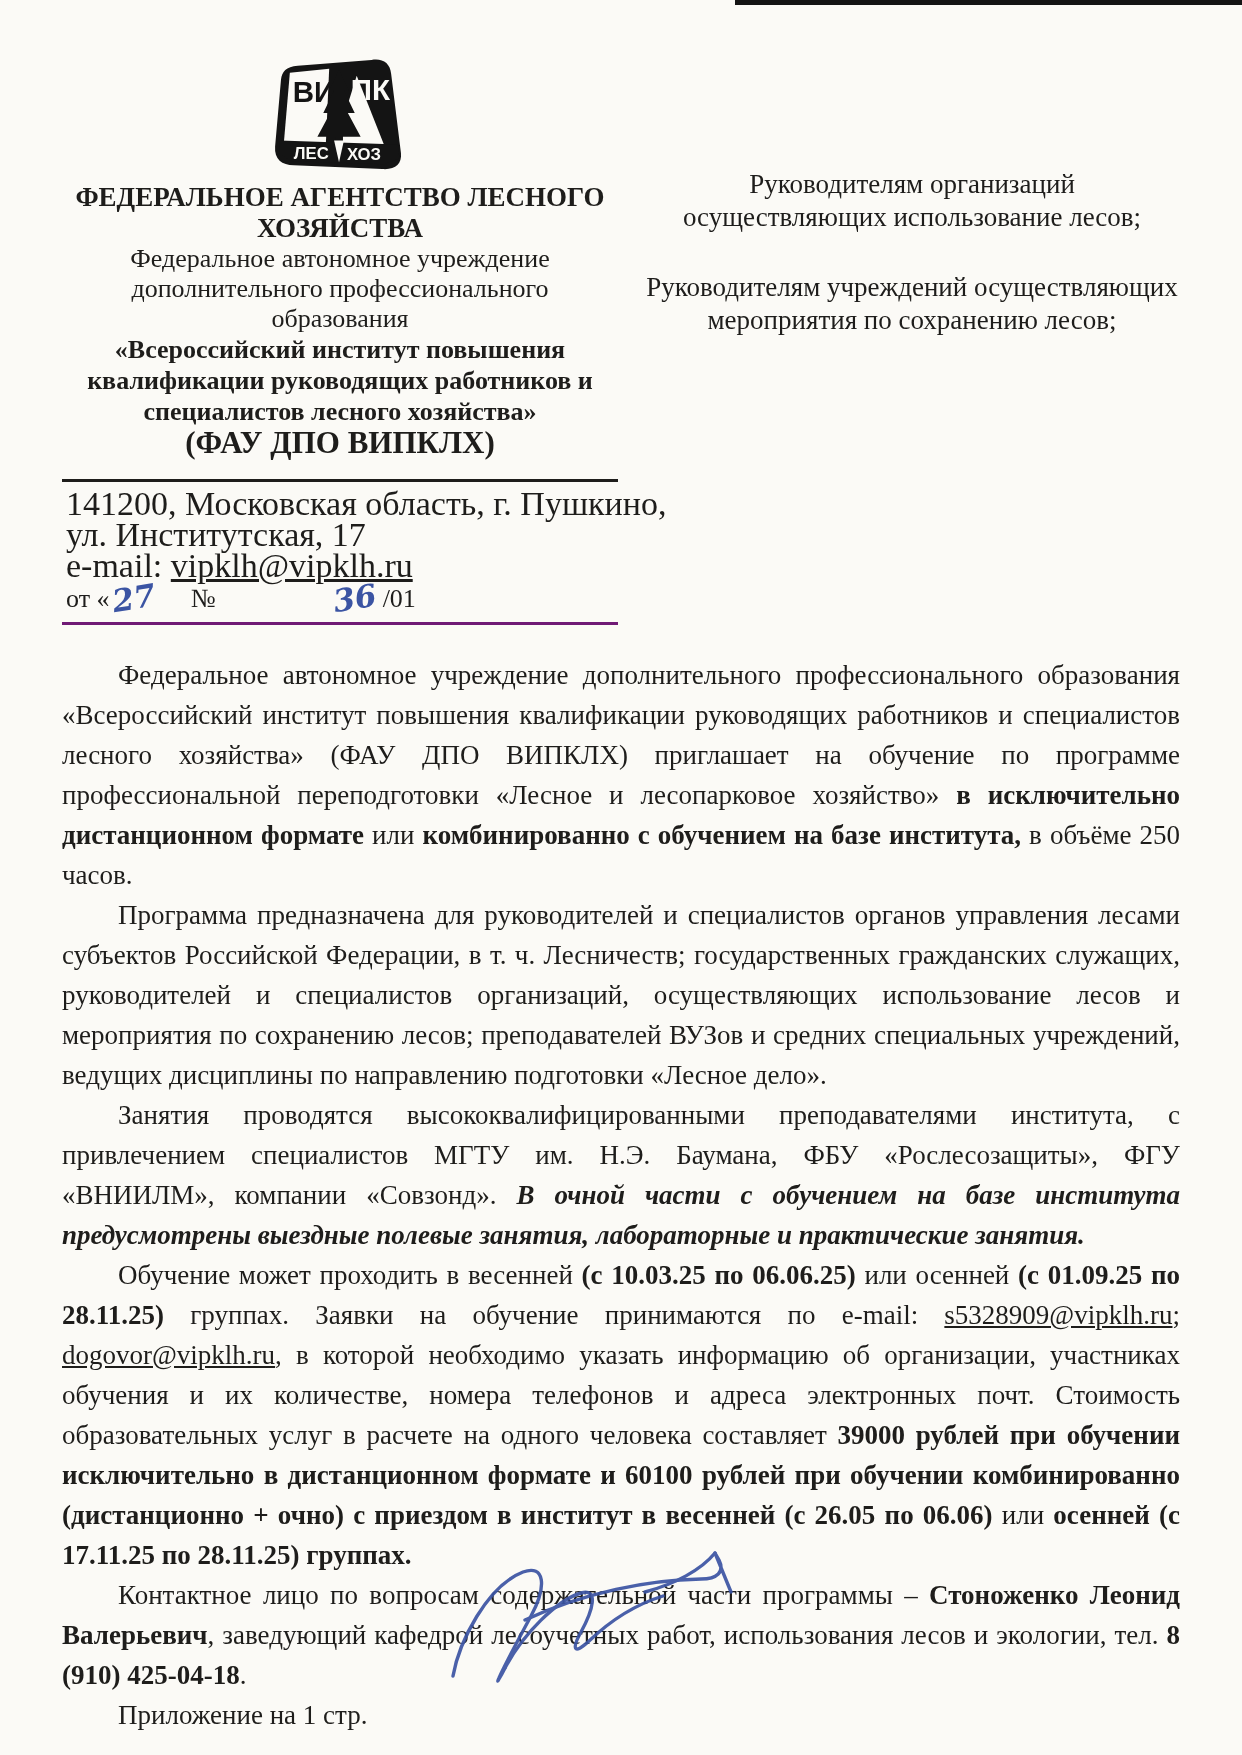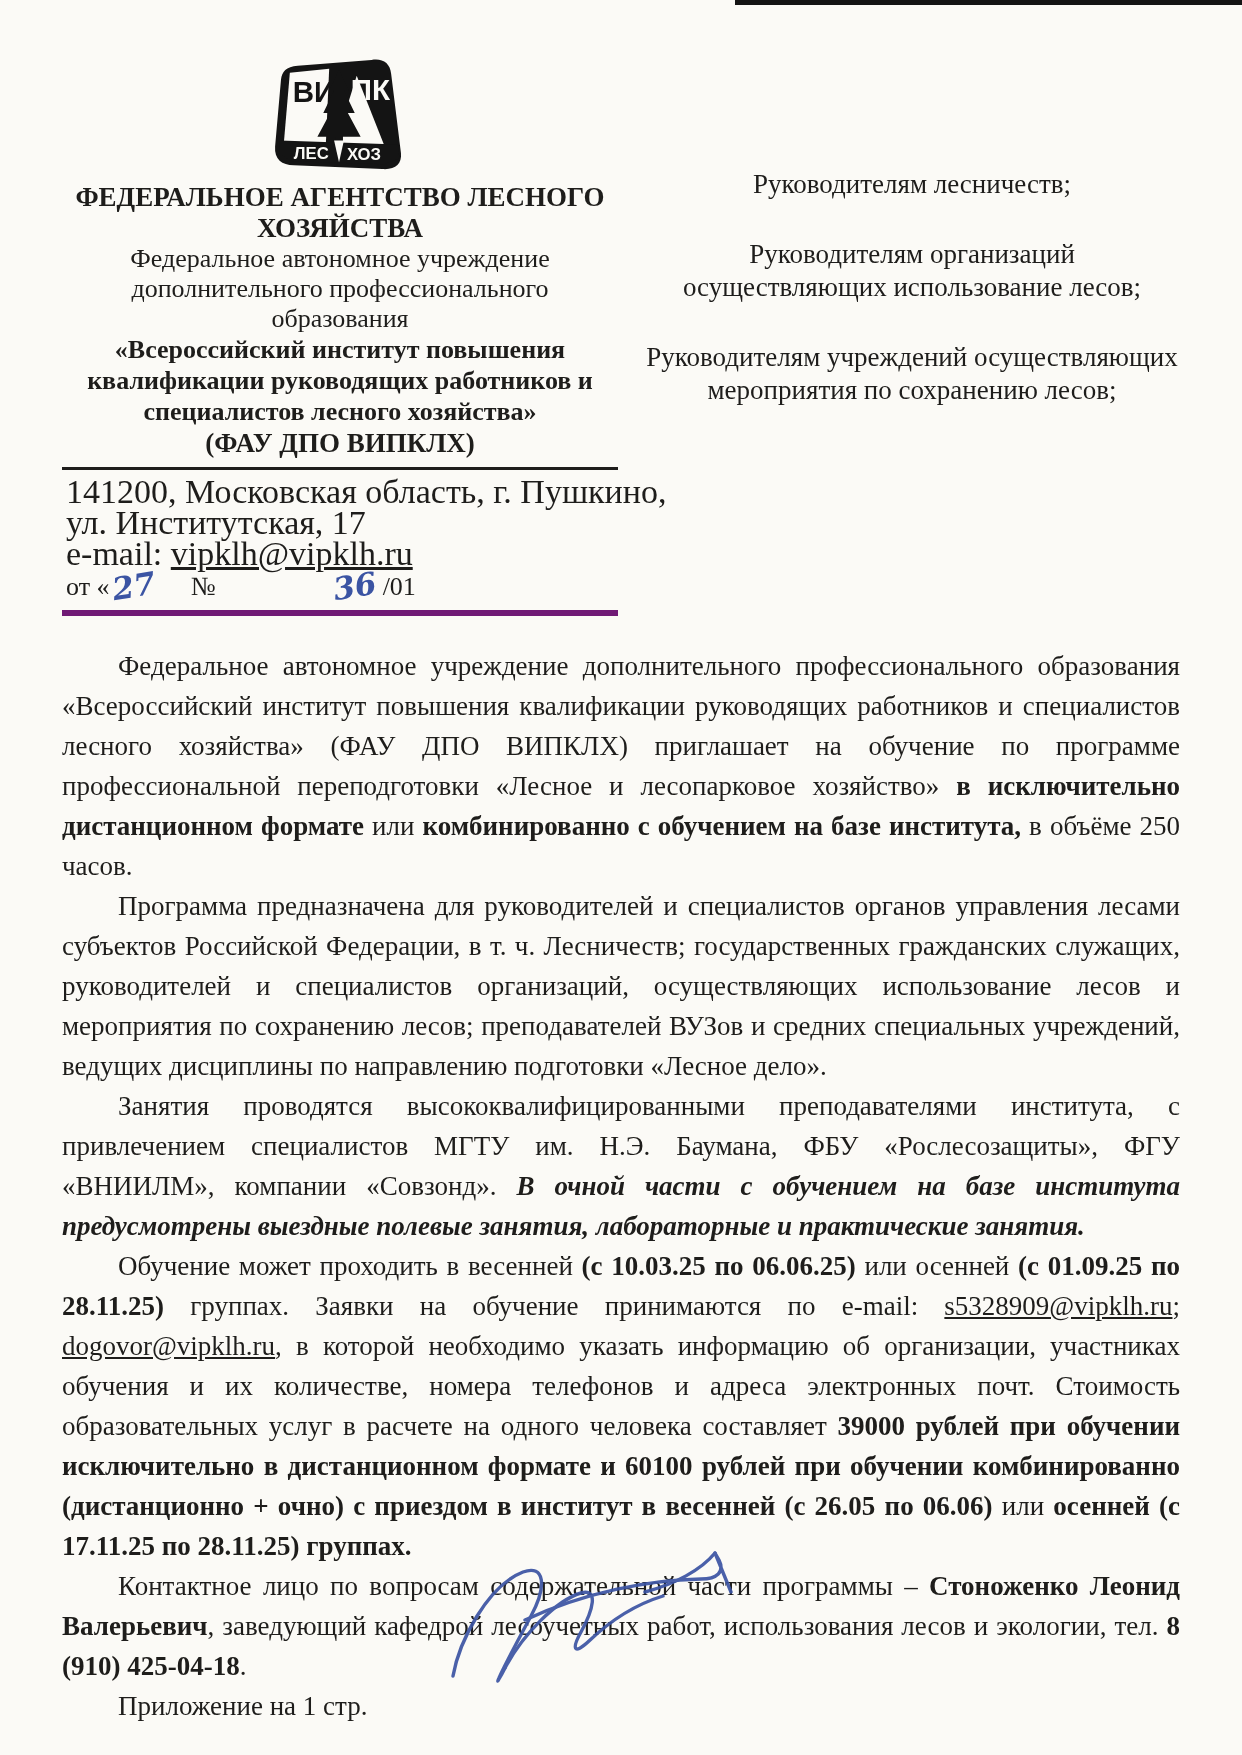--- a/index.html
+++ b/index.html
@@ -18,26 +18,26 @@
   .letterhead{display:flex;padding:56px 62px 0 62px;}
   .lh-left{width:556px;text-align:center;}
   .lh-right{flex:1;padding-left:26px;padding-top:112px;text-align:center;
             font-size:27px;line-height:33px;}
 
   .logo{width:176px;height:118px;margin:0 auto 8px auto;display:block;}
 
   .agency{font-weight:bold;font-size:27px;line-height:31px;margin-top:2px;text-align:center;}
   .orgtype{font-size:26px;line-height:30px;}
   .institute{font-weight:bold;font-size:26px;line-height:31px;}
-  .abbr{font-weight:bold;font-size:27px;line-height:32px;padding-bottom:8px;
+  .abbr{font-weight:bold;font-size:31px;line-height:32px;padding-bottom:20px;
         border-bottom:3px solid #1e1d1b;}
   .addr{ text-align:left;font-size:34px;line-height:31px;padding:6px 0 0 4px;}
   .addr div{white-space:nowrap;}
   .u{text-decoration:underline;text-align:center;}
-  .date-line{display:flex;align-items:baseline;border-bottom:6px solid #701a75;
+  .date-line{display:flex;align-items:baseline;border-bottom:3px solid #701a75;
              padding:1px 0 8px 4px;margin-top:2px;font-size:26px;}
   .hand{color:#3b54a3;font-style:italic;font-weight:bold;
         font-family:"DejaVu Serif",serif;font-size:31px;line-height:20px;
         display:inline-block;transform:rotate(-9deg) translateY(2px);}
   .hand-day{margin:0 2px;}
   .hand-no{margin-left:118px;margin-right:6px;}
   .no-label{margin-left:34px;}
 
   .addressee{margin-bottom:37px;}
 
@@ -85,21 +85,20 @@
       <div class="date-line">
         <span>от  «</span>
         <span class="hand hand-day">27</span>
         <span class="no-label">№</span>
         <span class="hand hand-no">36</span>
         <span>/01</span>
       </div>
     </div>
 
     <div class="lh-right">
-      <div class="addressee">Руководителям лесничеств;</div>
       <div class="addressee">Руководителям организаций осуществляющих использование лесов;</div>
       <div class="addressee">Руководителям учреждений осуществляющих мероприятия по сохранению лесов;</div>
     </div>
   </div>
 
   <div class="body-text">
     <p><span>Федеральное автономное учреждение дополнительного профессионального образования «Всероссийский институт повышения квалификации руководящих работников и специалистов лесного хозяйства» (ФАУ ДПО ВИПКЛХ) приглашает на обучение по программе профессиональной переподготовки «Лесное и лесопарковое хозяйство» </span><span class="b">в исключительно дистанционном формате</span><span> или </span><span class="b">комбинированно с обучением на базе института,</span><span> в объёме 250 часов.</span></p>
     <p><span>Программа предназначена для руководителей и специалистов органов управления лесами субъектов Российской Федерации, в т. ч. Лесничеств; государственных гражданских служащих, руководителей и специалистов организаций, осуществляющих использование лесов и мероприятия по сохранению лесов; преподавателей ВУЗов и средних специальных учреждений, ведущих дисциплины по направлению подготовки «Лесное дело».</span></p>
     <p><span>Занятия проводятся высококвалифицированными преподавателями института, с привлечением специалистов МГТУ им. Н.Э. Баумана, ФБУ «Рослесозащиты», ФГУ «ВНИИЛМ», компании «Совзонд». </span><span class="b i">В очной части с обучением на базе института предусмотрены выездные полевые занятия, лабораторные и практические занятия.</span></p>
     <p><span>Обучение может проходить в весенней </span><span class="b">(с 10.03.25 по 06.06.25)</span><span> или осенней </span><span class="b">(с 01.09.25 по 28.11.25)</span><span> группах. Заявки на обучение принимаются по e-mail: </span><span class="u">s5328909@vipklh.ru</span><span>; </span><span class="u">dogovor@vipklh.ru</span><span>, в которой необходимо указать информацию об организации, участниках обучения и их количестве, номера телефонов и адреса электронных почт. Стоимость образовательных услуг в расчете на одного человека составляет </span><span class="b">39000 рублей при обучении исключительно в дистанционном формате и 60100 рублей при обучении комбинированно (дистанционно + очно) с приездом в институт в весенней (с 26.05 по 06.06)</span><span> или </span><span class="b">осенней (с 17.11.25 по 28.11.25) группах.</span></p>

